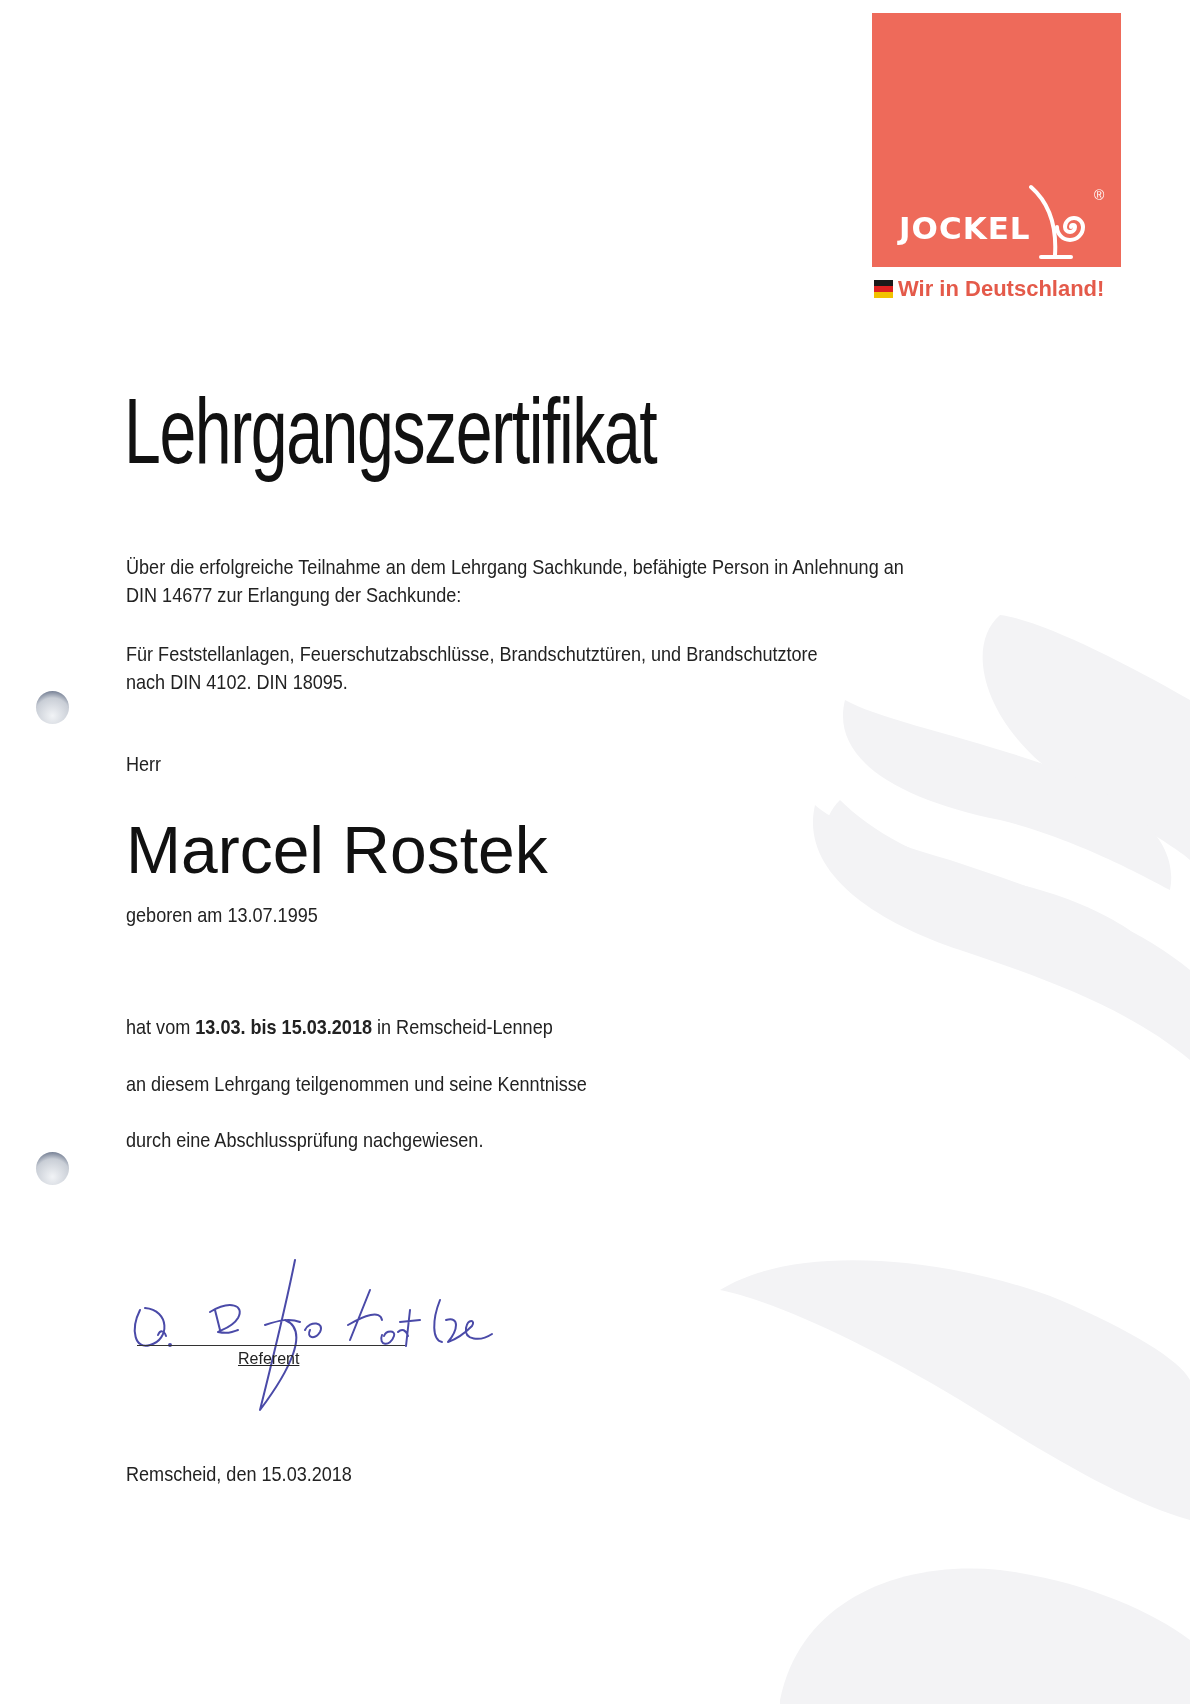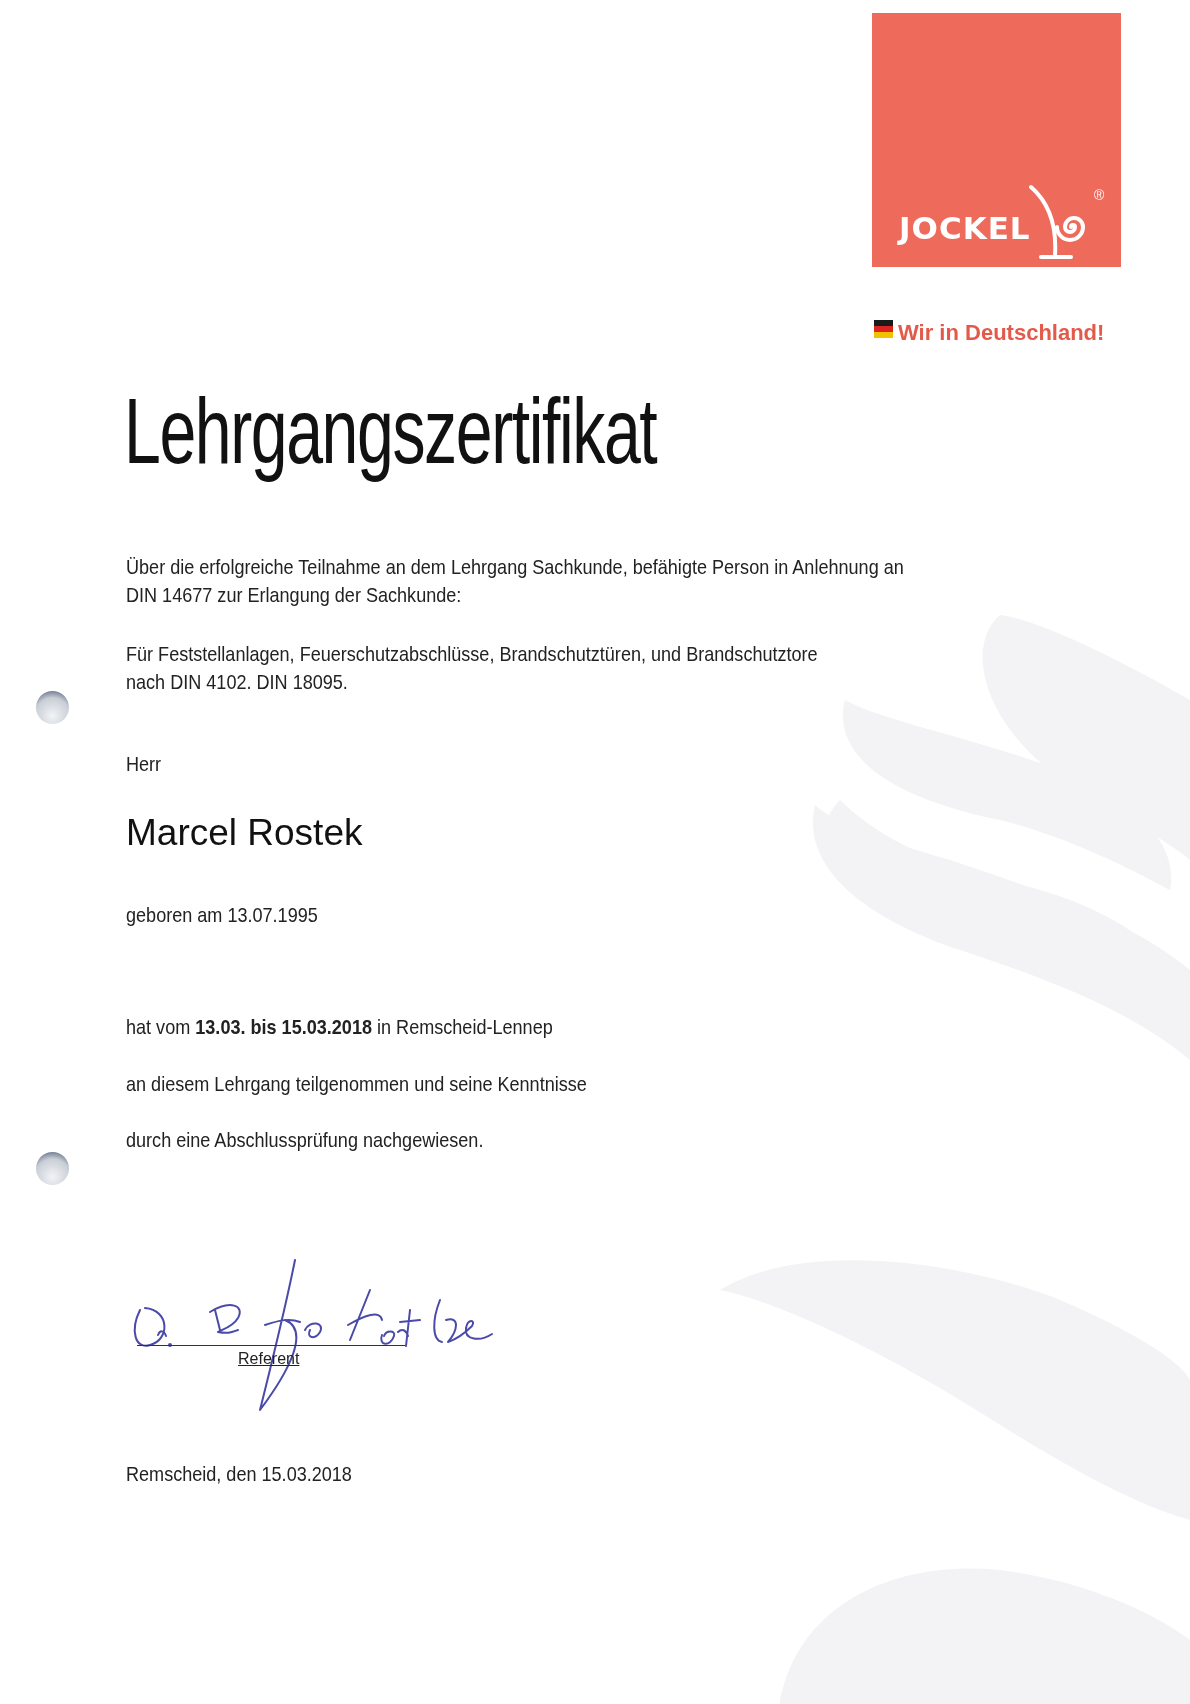--- a/index.html
+++ b/index.html
@@ -15,34 +15,34 @@
     background: #ee6a5a;
   }
   .logo-word {
     position: absolute; left: 27px; top: 198px;
     color: #ffffff; font-weight: bold; font-size: 31px; letter-spacing: 1px;
     font-family: "DejaVu Sans", sans-serif; transform: scaleY(0.95);
   }
   .logo-mark { position: absolute; left: 155px; top: 170px; width: 70px; height: 80px; }
   .logo-reg { position: absolute; left: 222px; top: 174px; color:#fff; font-size: 14px; }
   .tagline {
-    position: absolute; left: 874px; top: 276px; display: flex; align-items: flex-start;
-    color: #e45a4a; font-weight: bold; font-size: 22px; margin-top: 44px;
+    position: absolute; left: 874px; top: 276px; display: flex; align-items: center;
+    color: #e45a4a; font-weight: bold; font-size: 22px;
   }
   .flag { width: 19px; height: 18px; margin-right: 5px; display: flex; flex-direction: column; }
   .flag span { flex: 1; }
   .title {
     position: absolute; left: 124px; top: 385px;
     font-size: 92px; line-height: 1; letter-spacing: -2px;
     transform: scaleX(0.72); transform-origin: left top;
     color: #111;
   }
   .text { position: absolute; left: 126px; font-size: 21px; line-height: 28px; color: #222;
     transform: scaleX(0.86); transform-origin: left top; white-space: nowrap; }
-  .name { position: absolute; left: 126px; top: 812px; font-size: 37px; color: #111; }
+  .name { position: absolute; left: 126px; top: 812px; font-size: 66px; color: #111; }
   .sig-line { position: absolute; left: 137px; top: 1345px; width: 268px; height: 1px; background: #333; }
   .sig-label { position: absolute; left: 238px; top: 1350px; font-size: 16px; color: #222; text-decoration: underline; }
   .signature { position: absolute; left: 120px; top: 1250px; width: 400px; height: 170px; }
   .punch { position: absolute; left: 36px; width: 33px; height: 33px; border-radius: 50%;
     background: radial-gradient(circle at 50% 75%, #f1f3f6 0%, #c9ced6 60%, #3b4966 100%); }
 </style>
 </head>
 <body>
 
 <svg class="watermark" viewBox="0 0 1190 1704">

